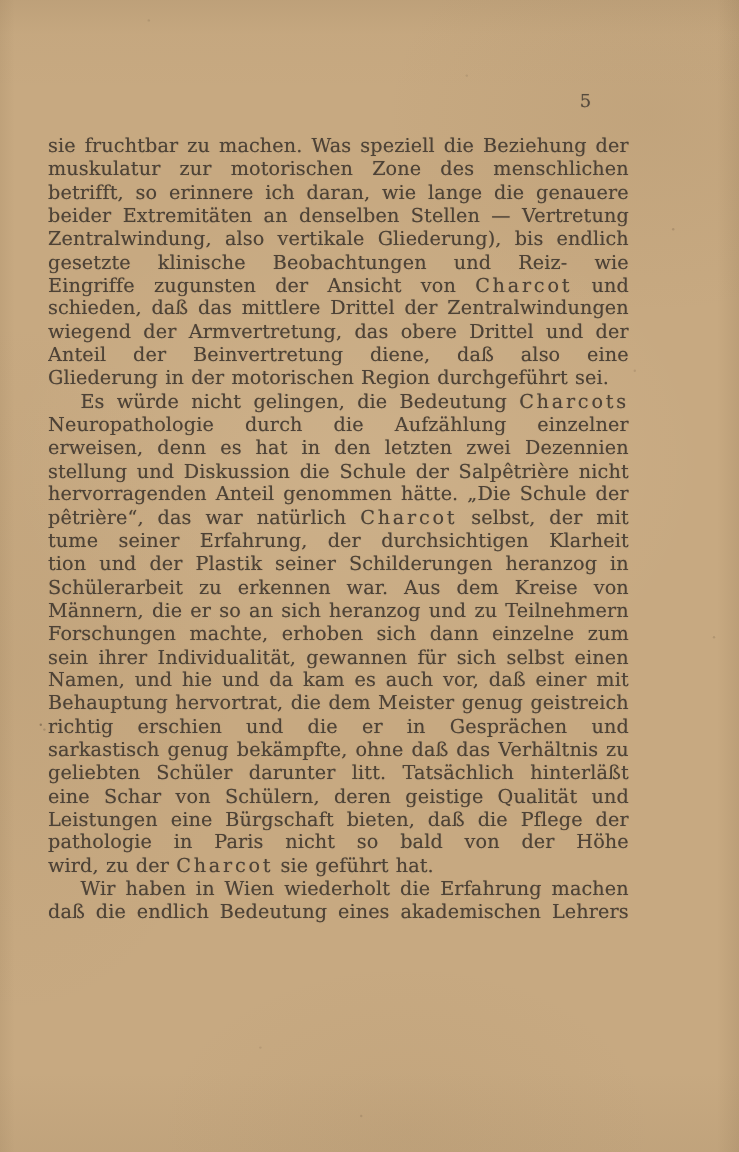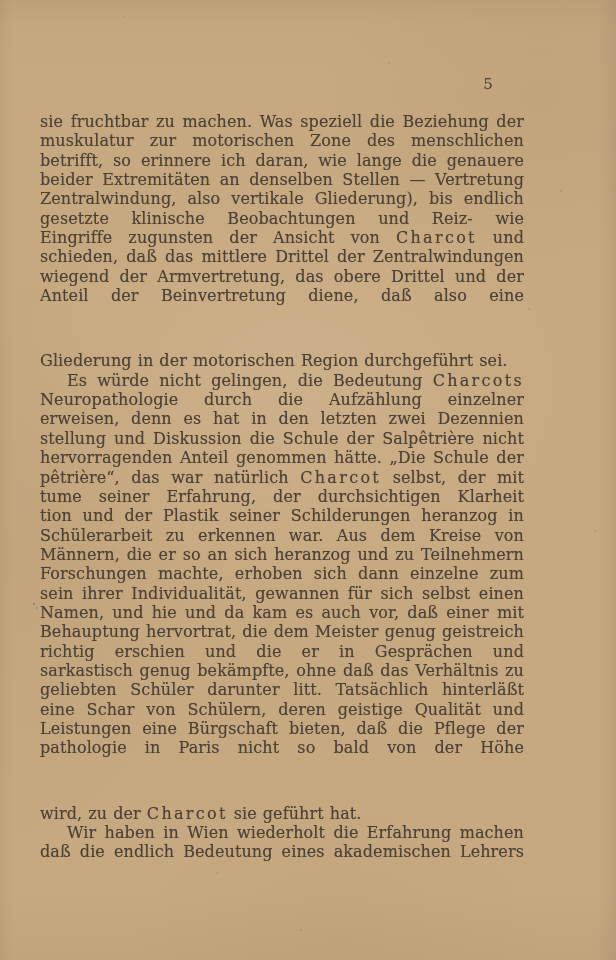--- a/index.html
+++ b/index.html
@@ -45,21 +45,20 @@
     word-spacing: 0.8px;
     text-align: justify;
     -moz-text-align-last: justify;
     text-align-last: justify;
     color: #4d4236;
     text-shadow: 0 0 0.7px rgba(77,66,54,0.50);
   }
   .line.end {
     -moz-text-align-last: left;
     text-align-last: left;
-    margin-top: 46px;
   }
   .line.indent { padding-left: 27px; }
   .sperr { letter-spacing: 2.3px; }
   .specks {
     position: absolute;
     top: 0; left: 0;
     width: 2px; height: 2px;
     background: transparent;
     border-radius: 50%;
     box-shadow:

